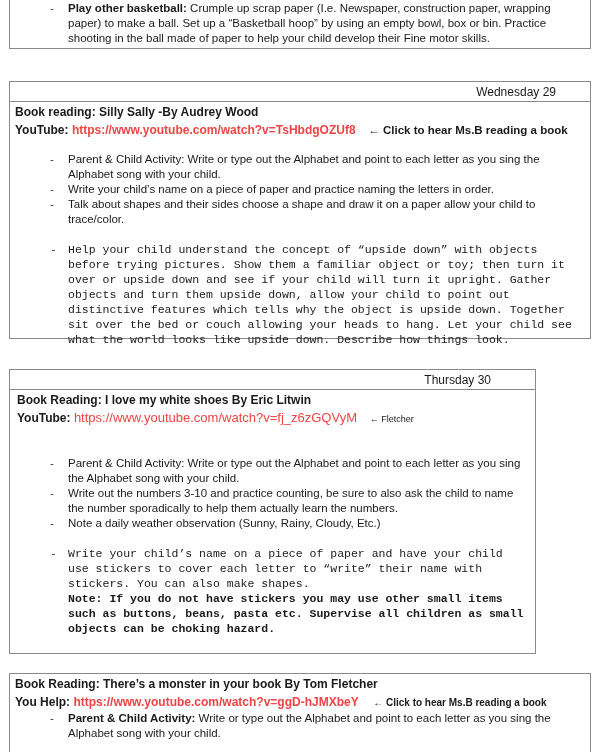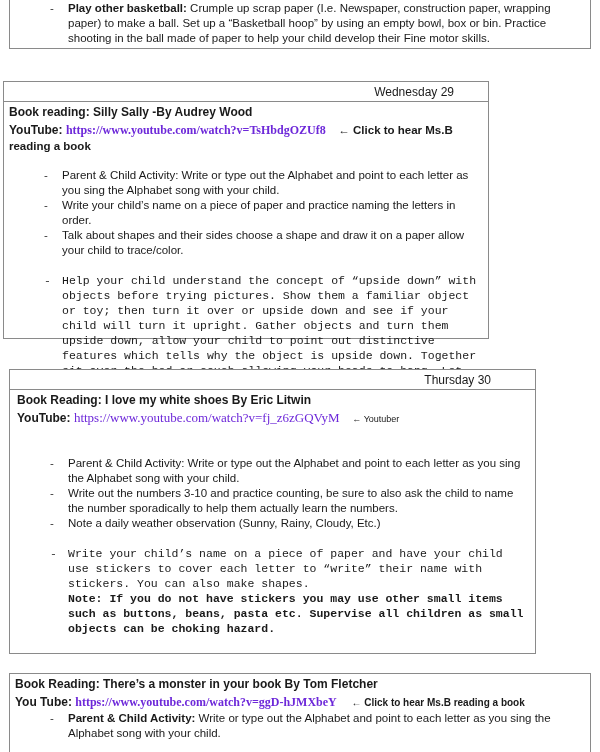--- a/index.html
+++ b/index.html
@@ -18,21 +18,21 @@
   }
   .date-row {
     height: 20px;
     border-bottom: 1px solid #8a8a8a;
     text-align: right;
     padding-right: 34px;
     line-height: 20px;
     font-size: 12px;
   }
   .head { padding: 2px 5px 0 5px; font-weight: bold; font-size: 12px; line-height: 16px; }
-  .link { color: #6d28d9; font-weight: bold; font-family: Liberation Serif, serif; }
+  .link { color: #ef4444; font-weight: bold; }
   .link.small { font-size: 13px; font-weight: normal; }
   .arrow-note { font-weight: bold; font-size: 11.5px; }
   .arrow-note.small { font-size: 9px; font-weight: normal; }
   ul.bullets { list-style: none; padding-left: 40px; padding-right: 10px; }
   ul.bullets li { position: relative; padding-left: 18px; }
   ul.bullets li::before {
     content: "-";
     position: absolute;
     left: 0;
     top: 0;
@@ -46,21 +46,21 @@
 <body>
 
 <div class="box" style="left:9px; top:-2px; width:582px; height:51px; border-top:none;">
   <ul class="bullets" style="padding-top:3px;">
     <li>
       <b>Play other basketball:</b><span> Crumple up scrap paper (I.e. Newspaper, construction paper, wrapping paper) to make a ball. Set up a “Basketball hoop” by using an empty bowl, box or bin. Practice shooting in the ball made of paper to help your child develop their Fine motor skills.</span>
     </li>
   </ul>
 </div>
 
-<div class="box" style="left:3px; top:81px; width:486px; height:258px;">
+<div class="box" style="left:9px; top:81px; width:582px; height:258px;">
   <div class="date-row">Wednesday 29</div>
   <div class="head">Book reading: Silly Sally -By Audrey Wood</div>
   <div class="head">
     <span>YouTube: </span><a class="link">https://www.youtube.com/watch?v=TsHbdgOZUf8</a>
     <span style="display:inline-block;width:6px;"></span>
     <span class="arrow-note">← Click to hear Ms.B reading a book</span>
   </div>
   <ul class="bullets" style="margin-top:14px;">
     <li>Parent &amp; Child Activity:  Write or type out the Alphabet and point to each letter as you sing the Alphabet song with your child.</li>
     <li>Write your child’s name on a piece of paper and practice naming the letters in order.</li>
@@ -68,37 +68,37 @@
     <li class="gap">Help your child understand the concept of “upside down” with objects before trying pictures. Show them a familiar object or toy; then turn it over or upside down and see if your child will turn it upright. Gather objects and turn them upside down, allow your child to point out distinctive features which tells why the object is upside down. Together sit over the bed or couch allowing your heads to hang. Let your child see what the world looks like upside down. Describe how things look.</li>
   </ul>
 </div>
 
 <div class="box" style="left:9px; top:369px; width:527px; height:285px;">
   <div class="date-row" style="padding-right:44px;">Thursday 30</div>
   <div class="head" style="padding-left:7px;">Book Reading: I love my white shoes By Eric Litwin</div>
   <div class="head" style="padding-left:7px;">
     <span>YouTube: </span><a class="link small">https://www.youtube.com/watch?v=fj_z6zGQVyM</a>
     <span style="display:inline-block;width:6px;"></span>
-    <span class="arrow-note small">← Youtuber</span>
+    <span class="arrow-note small">← Fletcher</span>
   </div>
   <ul class="bullets" style="margin-top:29px;">
     <li>Parent &amp; Child Activity:   Write or type out the Alphabet and point to each letter as you sing the Alphabet song with your child.</li>
     <li>Write out the numbers 3-10 and practice counting, be sure to also ask the child to name the number sporadically to help them actually learn the numbers.</li>
     <li>Note a daily weather observation (Sunny, Rainy, Cloudy, Etc.)</li>
     <li class="gap">
       <span>Write your child’s name on a piece of paper and have your child use stickers to cover each letter to “write” their name with stickers. You can also make shapes.</span><br>
       <span class="note">Note: If you do not have stickers you may use other small items such as buttons, beans, pasta etc. Supervise all children as small objects can be choking hazard.</span>
     </li>
   </ul>
 </div>
 
 <div class="box" style="left:9px; top:673px; width:582px; height:90px;">
   <div class="head">Book Reading:  There’s a monster in your book By Tom Fletcher</div>
   <div class="head">
-    <span>You Tube:  </span><a class="link">https://www.youtube.com/watch?v=ggD-hJMXbeY</a>
+    <span>You Help:  </span><a class="link">https://www.youtube.com/watch?v=ggD-hJMXbeY</a>
     <span style="display:inline-block;width:8px;"></span>
     <span class="arrow-note" style="font-size:10px;">← Click to hear Ms.B reading a book</span>
   </div>
   <ul class="bullets">
     <li>
       <b>Parent &amp; Child Activity:</b><span> Write or type out the Alphabet and point to each letter as you sing the Alphabet song with your child.</span>
     </li>
   </ul>
 </div>
 

